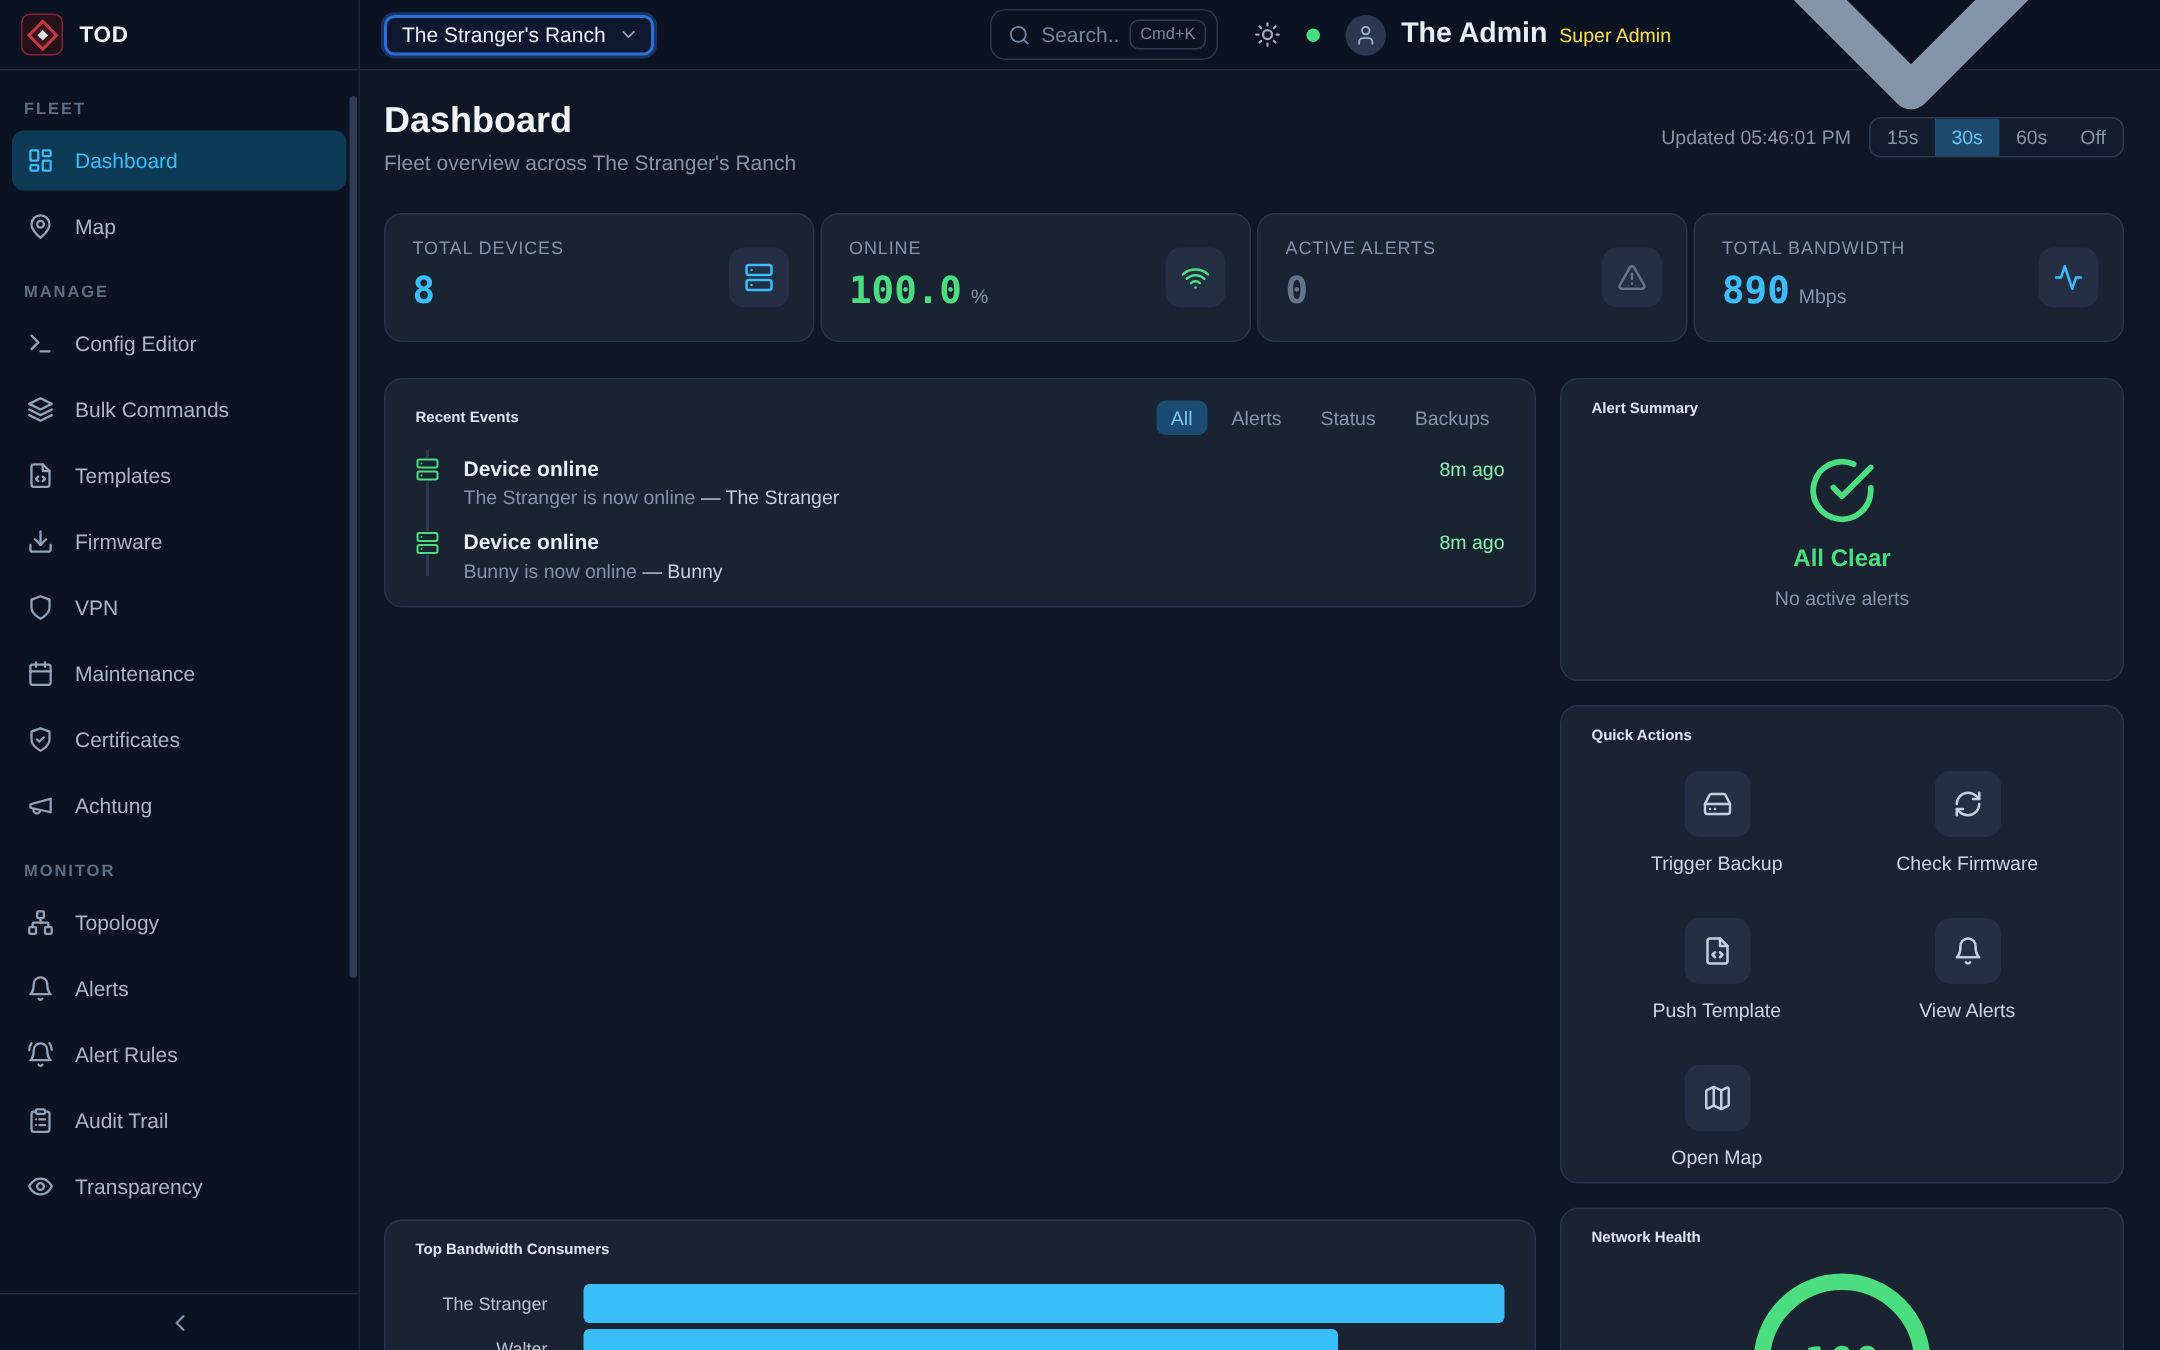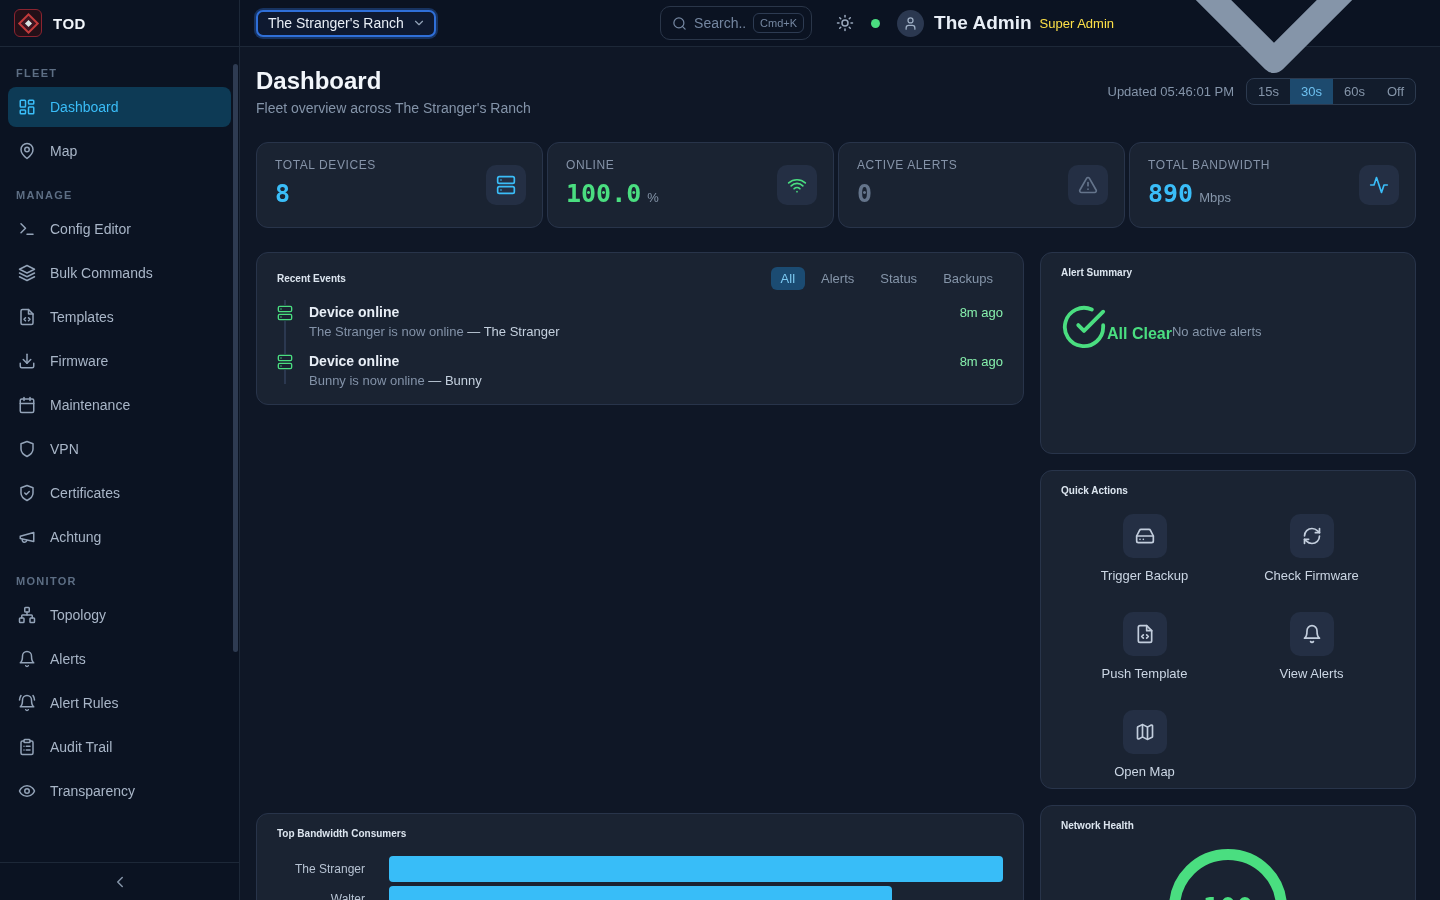--- a/index.html
+++ b/index.html
@@ -119,21 +119,21 @@
   .bw-rows { margin-top:17px; }
   .bw-row { display:flex; align-items:center; margin-bottom:4px; }
   .bw-label { width:112px; flex:0 0 112px; text-align:right; font-size:12px; color:#b7c3d3;
     padding-right:24px; }
   .bw-track { flex:1; }
   .bw-bar { height:26px; border-radius:4px; background:#38bdf8; }
 
   
   .right-col { display:flex; flex-direction:column; gap:16px; }
   .alert-card { height:202px; padding:14px 20px; }
-  .alert-center { display:flex; align-items:center; margin-top:26px; }
+  .alert-center { display:flex; flex-direction:column; align-items:center; margin-top:26px; }
   .check-icon { width:46px; height:46px; color:#4ade80; }
   .check-icon svg { width:100%; height:100%; }
   .all-clear { margin-top:14px; font-size:16px; font-weight:bold; color:#4ade80; }
   .no-alerts { margin-top:9px; font-size:13px; color:#8595a9; }
 
   .quick-card { height:319px; padding:14px 20px; }
   .qa-grid { margin-top:18px; display:grid; grid-template-columns:1fr 1fr; row-gap:29px; }
   .qa-item { display:flex; flex-direction:column; align-items:center; cursor:pointer; }
   .qa-icon-box { width:44px; height:44px; border-radius:10px; background:#242f44;
     display:flex; align-items:center; justify-content:center; color:#c3cedd; }
@@ -224,35 +224,35 @@
               <path d="M21 15v4a2 2 0 0 1-2 2H5a2 2 0 0 1-2-2v-4"></path>
               <polyline points="7 10 12 15 17 10"></polyline>
               <line x1="12" y1="15" x2="12" y2="3"></line>
             </svg>
           </span>
         <span>Firmware</span>
       </div>
       <div class="nav-item">
         <span class="i">
             <svg viewBox="0 0 24 24" fill="none" stroke="currentColor" stroke-width="2" stroke-linecap="round" stroke-linejoin="round">
+              <path d="M12 22s8-4 8-10V5l-8-3-8 3v7c0 6 8 10 8 10z"></path>
+            </svg>
+          </span>
+        <span>VPN</span>
+      </div>
+      <div class="nav-item">
+        <span class="i">
+            <svg viewBox="0 0 24 24" fill="none" stroke="currentColor" stroke-width="2" stroke-linecap="round" stroke-linejoin="round">
               <rect x="3" y="4" width="18" height="18" rx="2"></rect>
               <line x1="16" y1="2" x2="16" y2="6"></line>
               <line x1="8" y1="2" x2="8" y2="6"></line>
               <line x1="3" y1="10" x2="21" y2="10"></line>
             </svg>
           </span>
         <span>Maintenance</span>
-      </div>
-      <div class="nav-item">
-        <span class="i">
-            <svg viewBox="0 0 24 24" fill="none" stroke="currentColor" stroke-width="2" stroke-linecap="round" stroke-linejoin="round">
-              <path d="M12 22s8-4 8-10V5l-8-3-8 3v7c0 6 8 10 8 10z"></path>
-            </svg>
-          </span>
-        <span>VPN</span>
       </div>
       <div class="nav-item">
         <span class="i">
             <svg viewBox="0 0 24 24" fill="none" stroke="currentColor" stroke-width="2" stroke-linecap="round" stroke-linejoin="round">
               <path d="M12 22s8-4 8-10V5l-8-3-8 3v7c0 6 8 10 8 10z"></path>
               <polyline points="9 12 11 14 15 10"></polyline>
             </svg>
           </span>
         <span>Certificates</span>
       </div>

